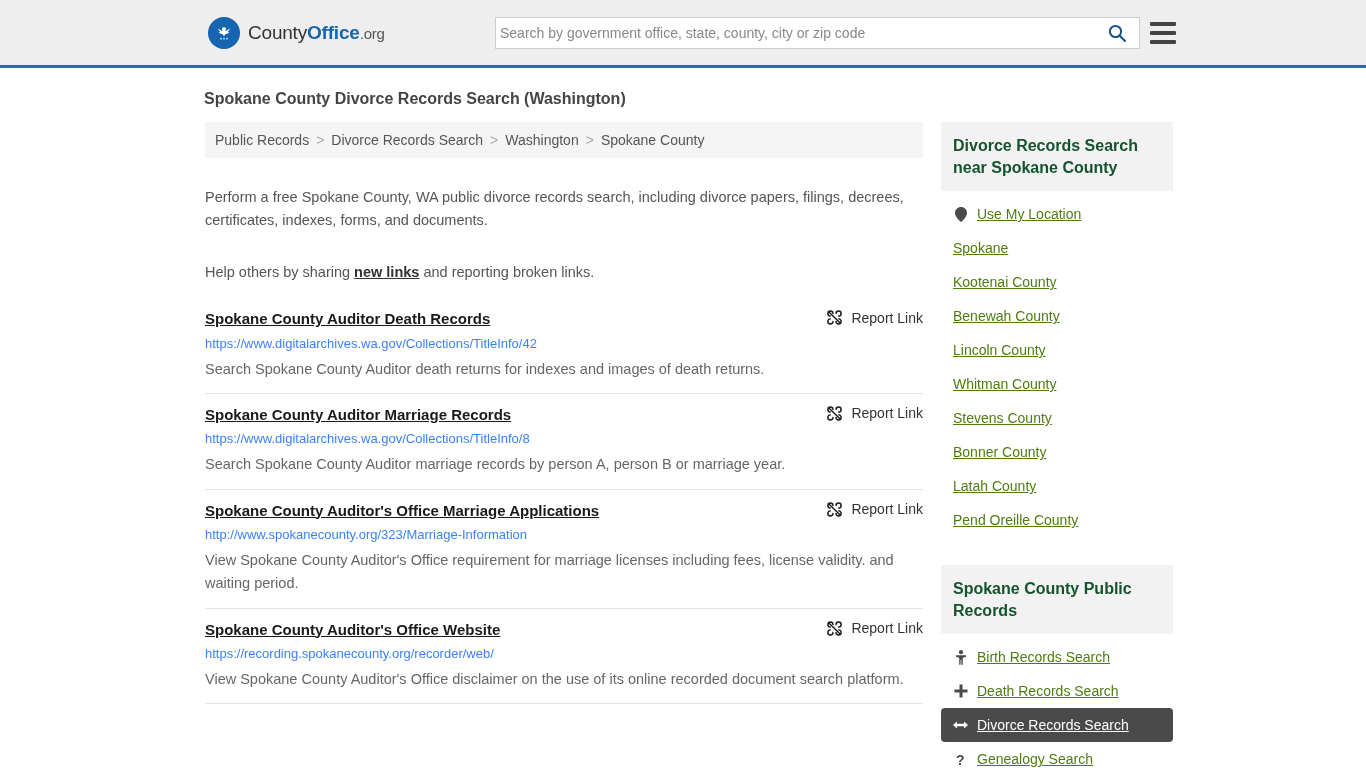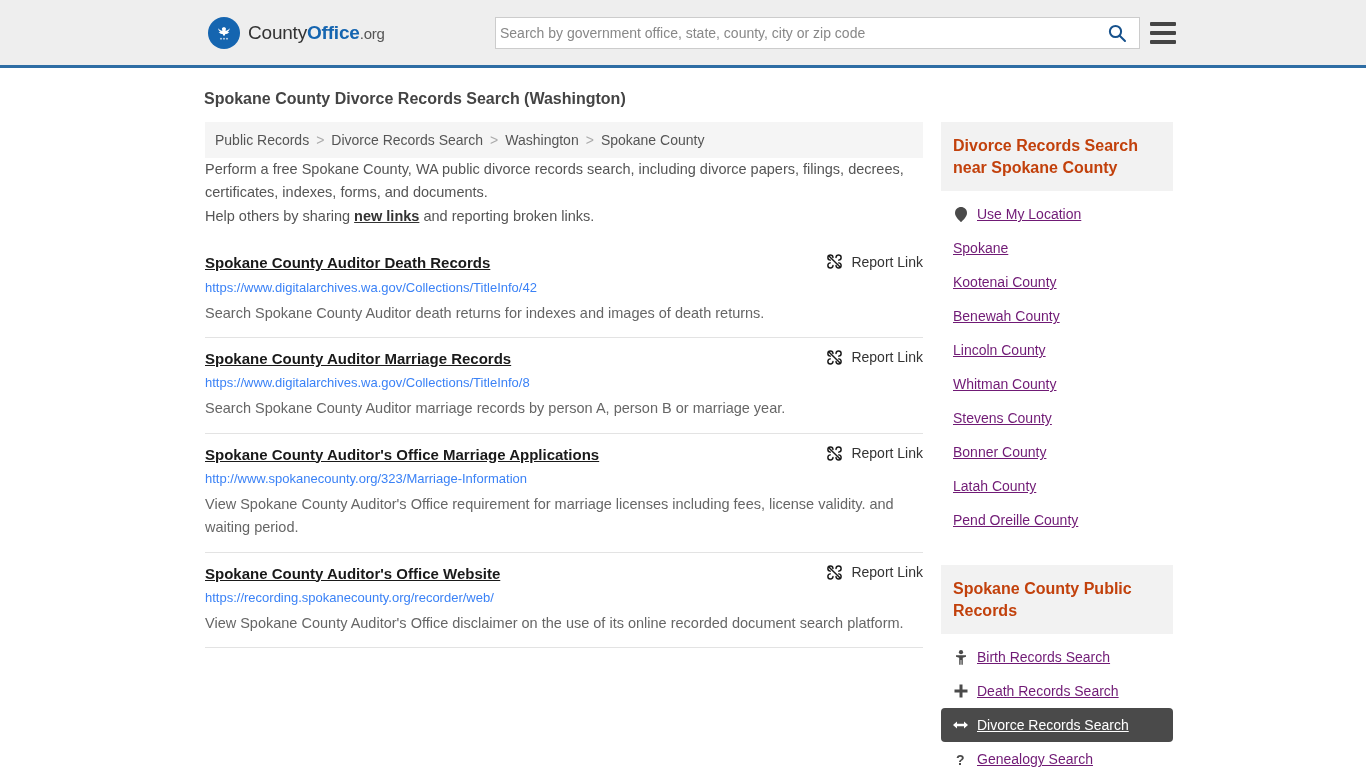--- a/index.html
+++ b/index.html
@@ -121,21 +121,21 @@
     color: #555555;
     text-decoration: none;
   }
   .breadcrumb .sep { color: #aaaaaa; margin: 0 5px; }
 
   
   .intro p {
     font-size: 14.5px;
     line-height: 1.62;
     color: #555555;
-    margin-top: 0;
+    margin-top: 28px;
   }
   .intro a {
     color: #333333;
     font-weight: bold;
     text-decoration: underline;
   }
 
   
   .results { margin-top: 14px; }
   .result {
@@ -180,36 +180,36 @@
     line-height: 1.62;
   }
 
   
   .side-box { margin-bottom: 4px; }
   .side-head {
     background: #f2f2f2;
     padding: 13px 12px;
     font-size: 16px;
     font-weight: bold;
-    color: #c2410c;
+    color: #14532d;
     line-height: 1.35;
   }
   .side-list { padding: 6px 0 0 0; list-style: none; }
   .side-list li { margin: 0; }
   .side-item {
     display: flex;
     align-items: center;
     gap: 9px;
     padding: 9px 12px;
     text-decoration: none;
     border-radius: 4px;
   }
   .side-item .side-label {
     font-size: 14px;
-    color: #701a75;
+    color: #4d7c0f;
     text-decoration: underline;
   }
   .side-item.active {
     background: #4a4a4a;
   }
   .side-item.active .side-label { color: #ffffff; }
   .side-icon {
     width: 15px;
     display: flex;
     align-items: center;

